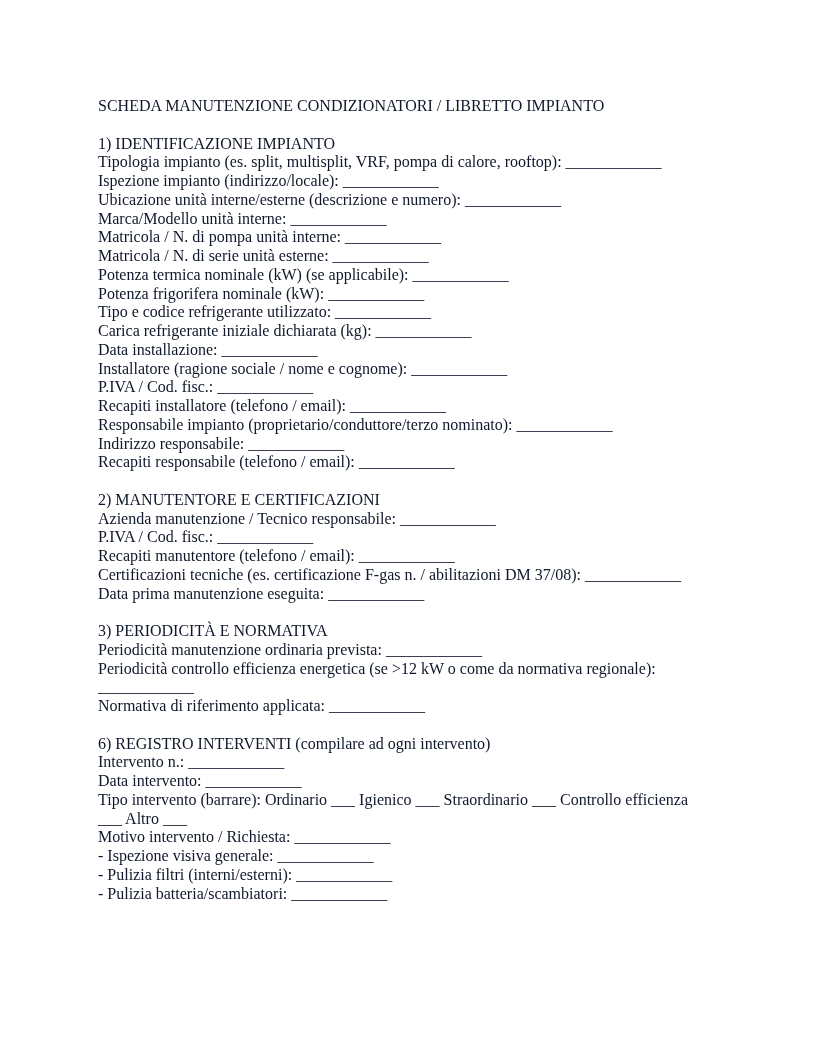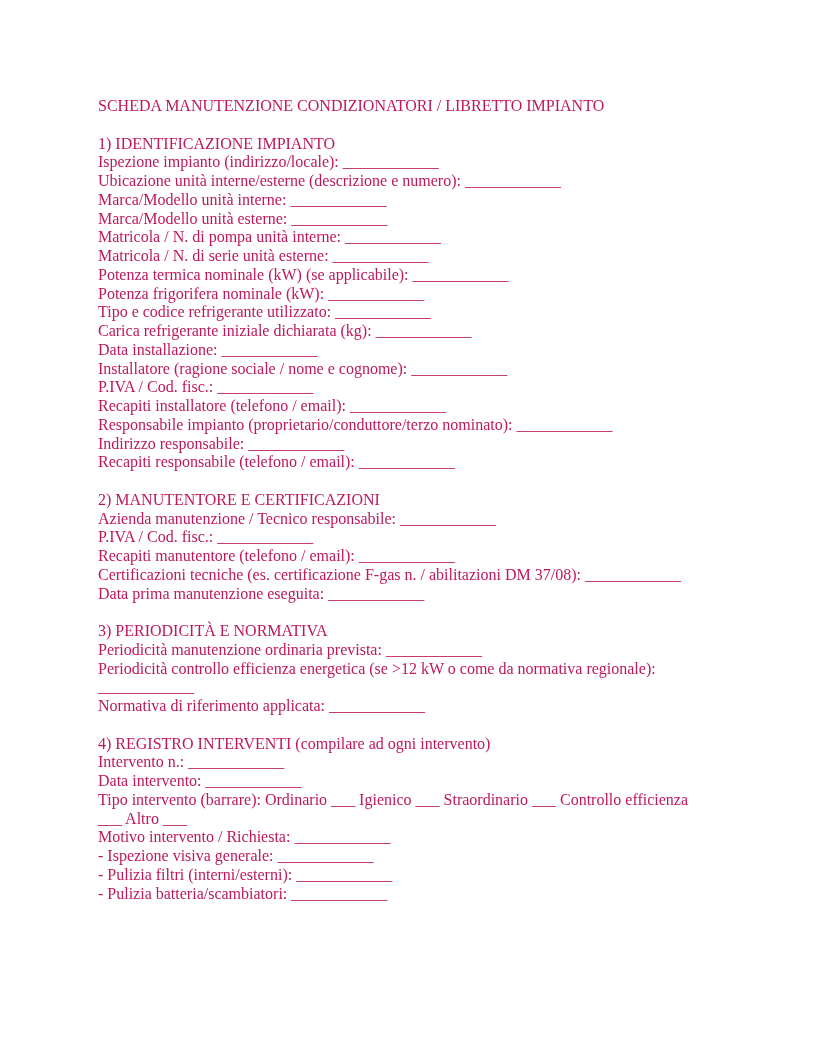--- a/index.html
+++ b/index.html
@@ -10,21 +10,21 @@
   .page {
     position: relative;
     width: 816px;
     height: 1056px;
     background: #ffffff;
     box-sizing: border-box;
     padding: 97px 96px 96px 98px;
     font-family: "Liberation Serif", "DejaVu Serif", serif;
     font-size: 16px;
     line-height: 18.75px;
-    color: #be185d;
+    color: #0f172a;
     overflow: hidden;
   }
   .line {
     margin: 0;
     padding: 0;
     white-space: pre-wrap;
     font-weight: normal;
     font-size: 16px;
   }
   .doc-title {
@@ -39,24 +39,24 @@
 </style>
 </head>
 <body>
 
 <div class="page">
 
   <p class="line doc-title">SCHEDA MANUTENZIONE CONDIZIONATORI / LIBRETTO IMPIANTO</p>
 
   <div class="doc-section">
     <p class="line">1) IDENTIFICAZIONE IMPIANTO</p>
+    <p class="line">Tipologia impianto (es. split, multisplit, VRF, pompa di calore, rooftop): ____________</p>
     <p class="line">Ispezione impianto (indirizzo/locale): ____________</p>
     <p class="line">Ubicazione unità interne/esterne (descrizione e numero): ____________</p>
     <p class="line">Marca/Modello unità interne: ____________</p>
-    <p class="line">Marca/Modello unità esterne: ____________</p>
     <p class="line">Matricola / N. di pompa unità interne: ____________</p>
     <p class="line">Matricola / N. di serie unità esterne: ____________</p>
     <p class="line">Potenza termica nominale (kW) (se applicabile): ____________</p>
     <p class="line">Potenza frigorifera nominale (kW): ____________</p>
     <p class="line">Tipo e codice refrigerante utilizzato: ____________</p>
     <p class="line">Carica refrigerante iniziale dichiarata (kg): ____________</p>
     <p class="line">Data installazione: ____________</p>
     <p class="line">Installatore (ragione sociale / nome e cognome): ____________</p>
     <p class="line">P.IVA / Cod. fisc.: ____________</p>
     <p class="line">Recapiti installatore (telefono / email): ____________</p>
@@ -76,21 +76,21 @@
 
   <div class="doc-section">
     <p class="line">3) PERIODICITÀ E NORMATIVA</p>
     <p class="line">Periodicità manutenzione ordinaria prevista: ____________</p>
     <p class="line">Periodicità controllo efficienza energetica (se &gt;12 kW o come da normativa regionale):</p>
     <p class="line">____________</p>
     <p class="line">Normativa di riferimento applicata: ____________</p>
   </div>
 
   <div class="doc-section">
-    <p class="line">4) REGISTRO INTERVENTI (compilare ad ogni intervento)</p>
+    <p class="line">6) REGISTRO INTERVENTI (compilare ad ogni intervento)</p>
     <p class="line">Intervento n.: ____________</p>
     <p class="line">Data intervento: ____________</p>
     <p class="line">Tipo intervento (barrare): Ordinario ___ Igienico ___ Straordinario ___ Controllo efficienza</p>
     <p class="line">___ Altro ___</p>
     <p class="line">Motivo intervento / Richiesta: ____________</p>
     <p class="line">- Ispezione visiva generale: ____________</p>
     <p class="line">- Pulizia filtri (interni/esterni): ____________</p>
     <p class="line">- Pulizia batteria/scambiatori: ____________</p>
   </div>
 

